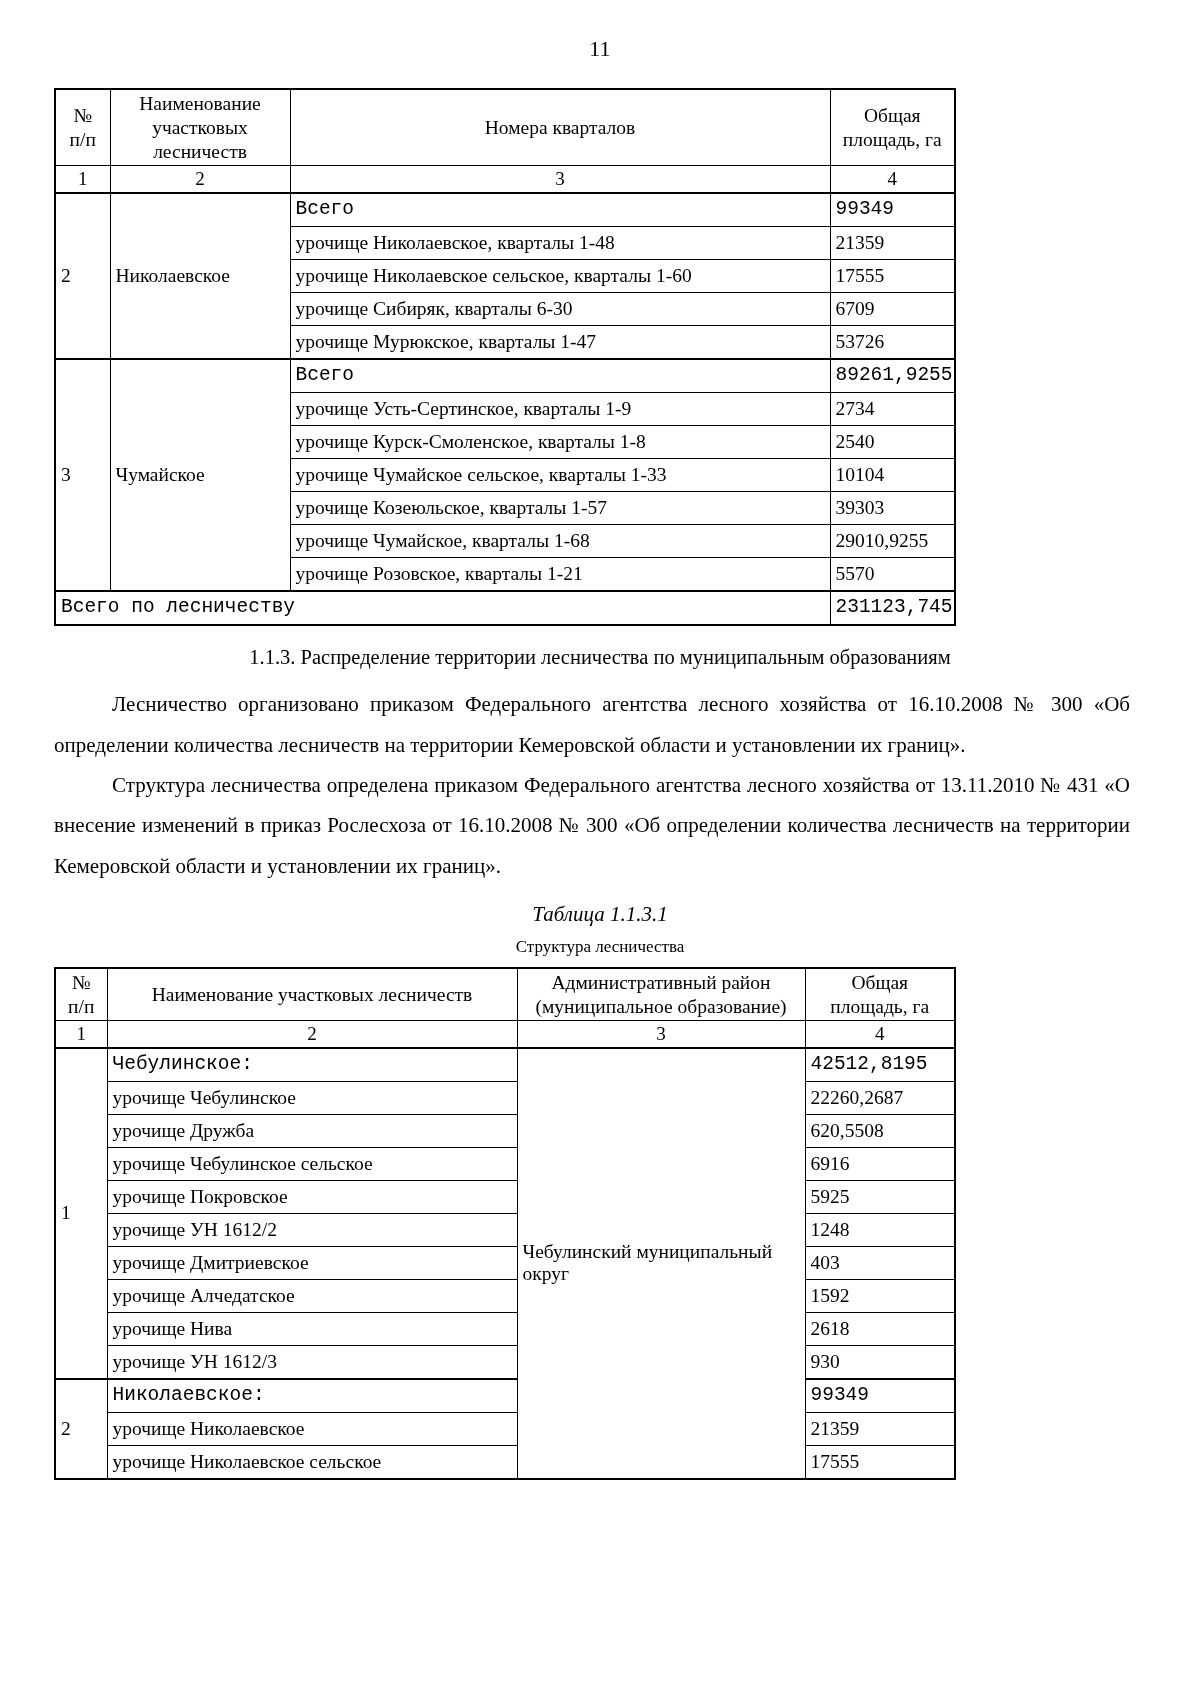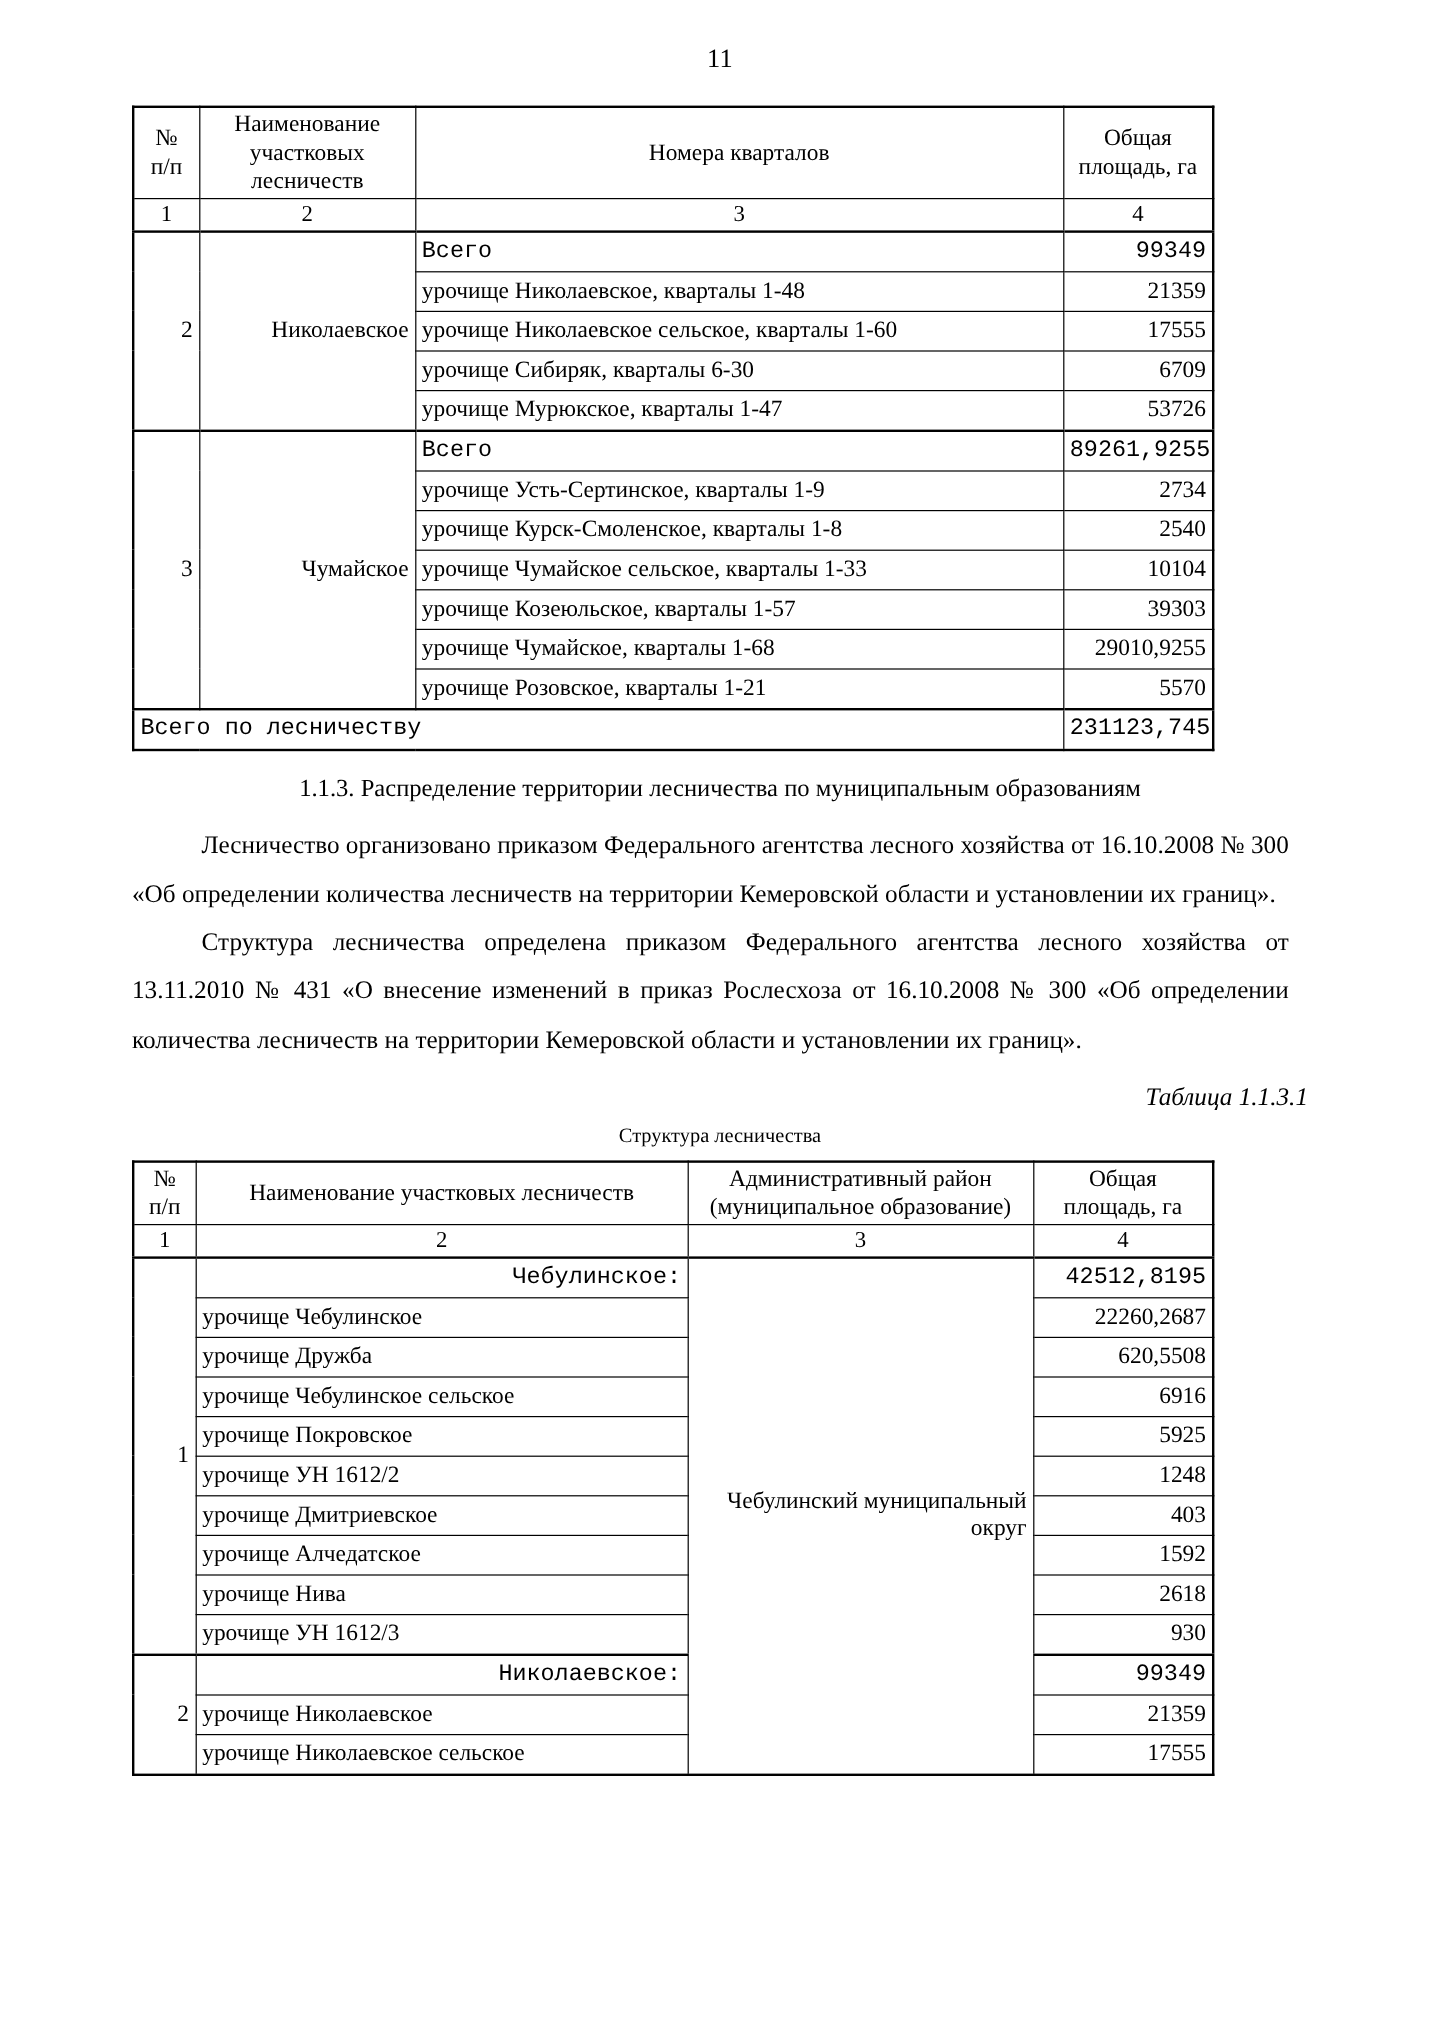--- a/index.html
+++ b/index.html
@@ -12,21 +12,21 @@
     height: 1697px;
     font-family: "Liberation Serif", "DejaVu Serif", serif;
     color: #000000;
     position: relative;
     overflow: hidden;
   }
   .page {
     width: 1200px;
     height: 1697px;
     box-sizing: border-box;
-    padding: 0 110px;
+    padding: 0 54px;
     position: relative;
   }
   .page-number {
     text-align: center;
     font-size: 22px;
     padding-top: 36px;
     padding-bottom: 26px;
     letter-spacing: 0.2px;
   }
 
@@ -41,21 +41,21 @@
   table.doc-table td,
   table.doc-table th {
     border: 1px solid #000;
     padding: 2px 5px;
     vertical-align: middle;
     font-weight: normal;
   }
   table.doc-table {
     border: 2px solid #000;
   }
-  .c-center { text-align: right; }
+  .c-center { text-align: left; }
   .c-left   { text-align: left; }
   .bold     { font-weight: bold; font-family: Liberation Mono, monospace; }
 
   .hdr-cell {
     text-align: center;
     vertical-align: middle;
     line-height: 1.22;
     padding: 5px 4px;
   }
   .numrow td {
@@ -77,21 +77,21 @@
   }
   p.body-par {
     font-size: 21px;
     line-height: 1.92;
     text-align: justify;
     text-indent: 58px;
     margin: 0 16px 0 0;
     hyphens: none;
   }
   .table-caption-right {
-    text-align: right;
+    text-align: center;
     font-style: italic;
     font-size: 21px;
     margin: 16px 0 10px 0;
   }
   .table-caption-center {
     text-align: center;
     font-size: 17px;
     margin: 0 0 10px 0;
   }
 </style>

